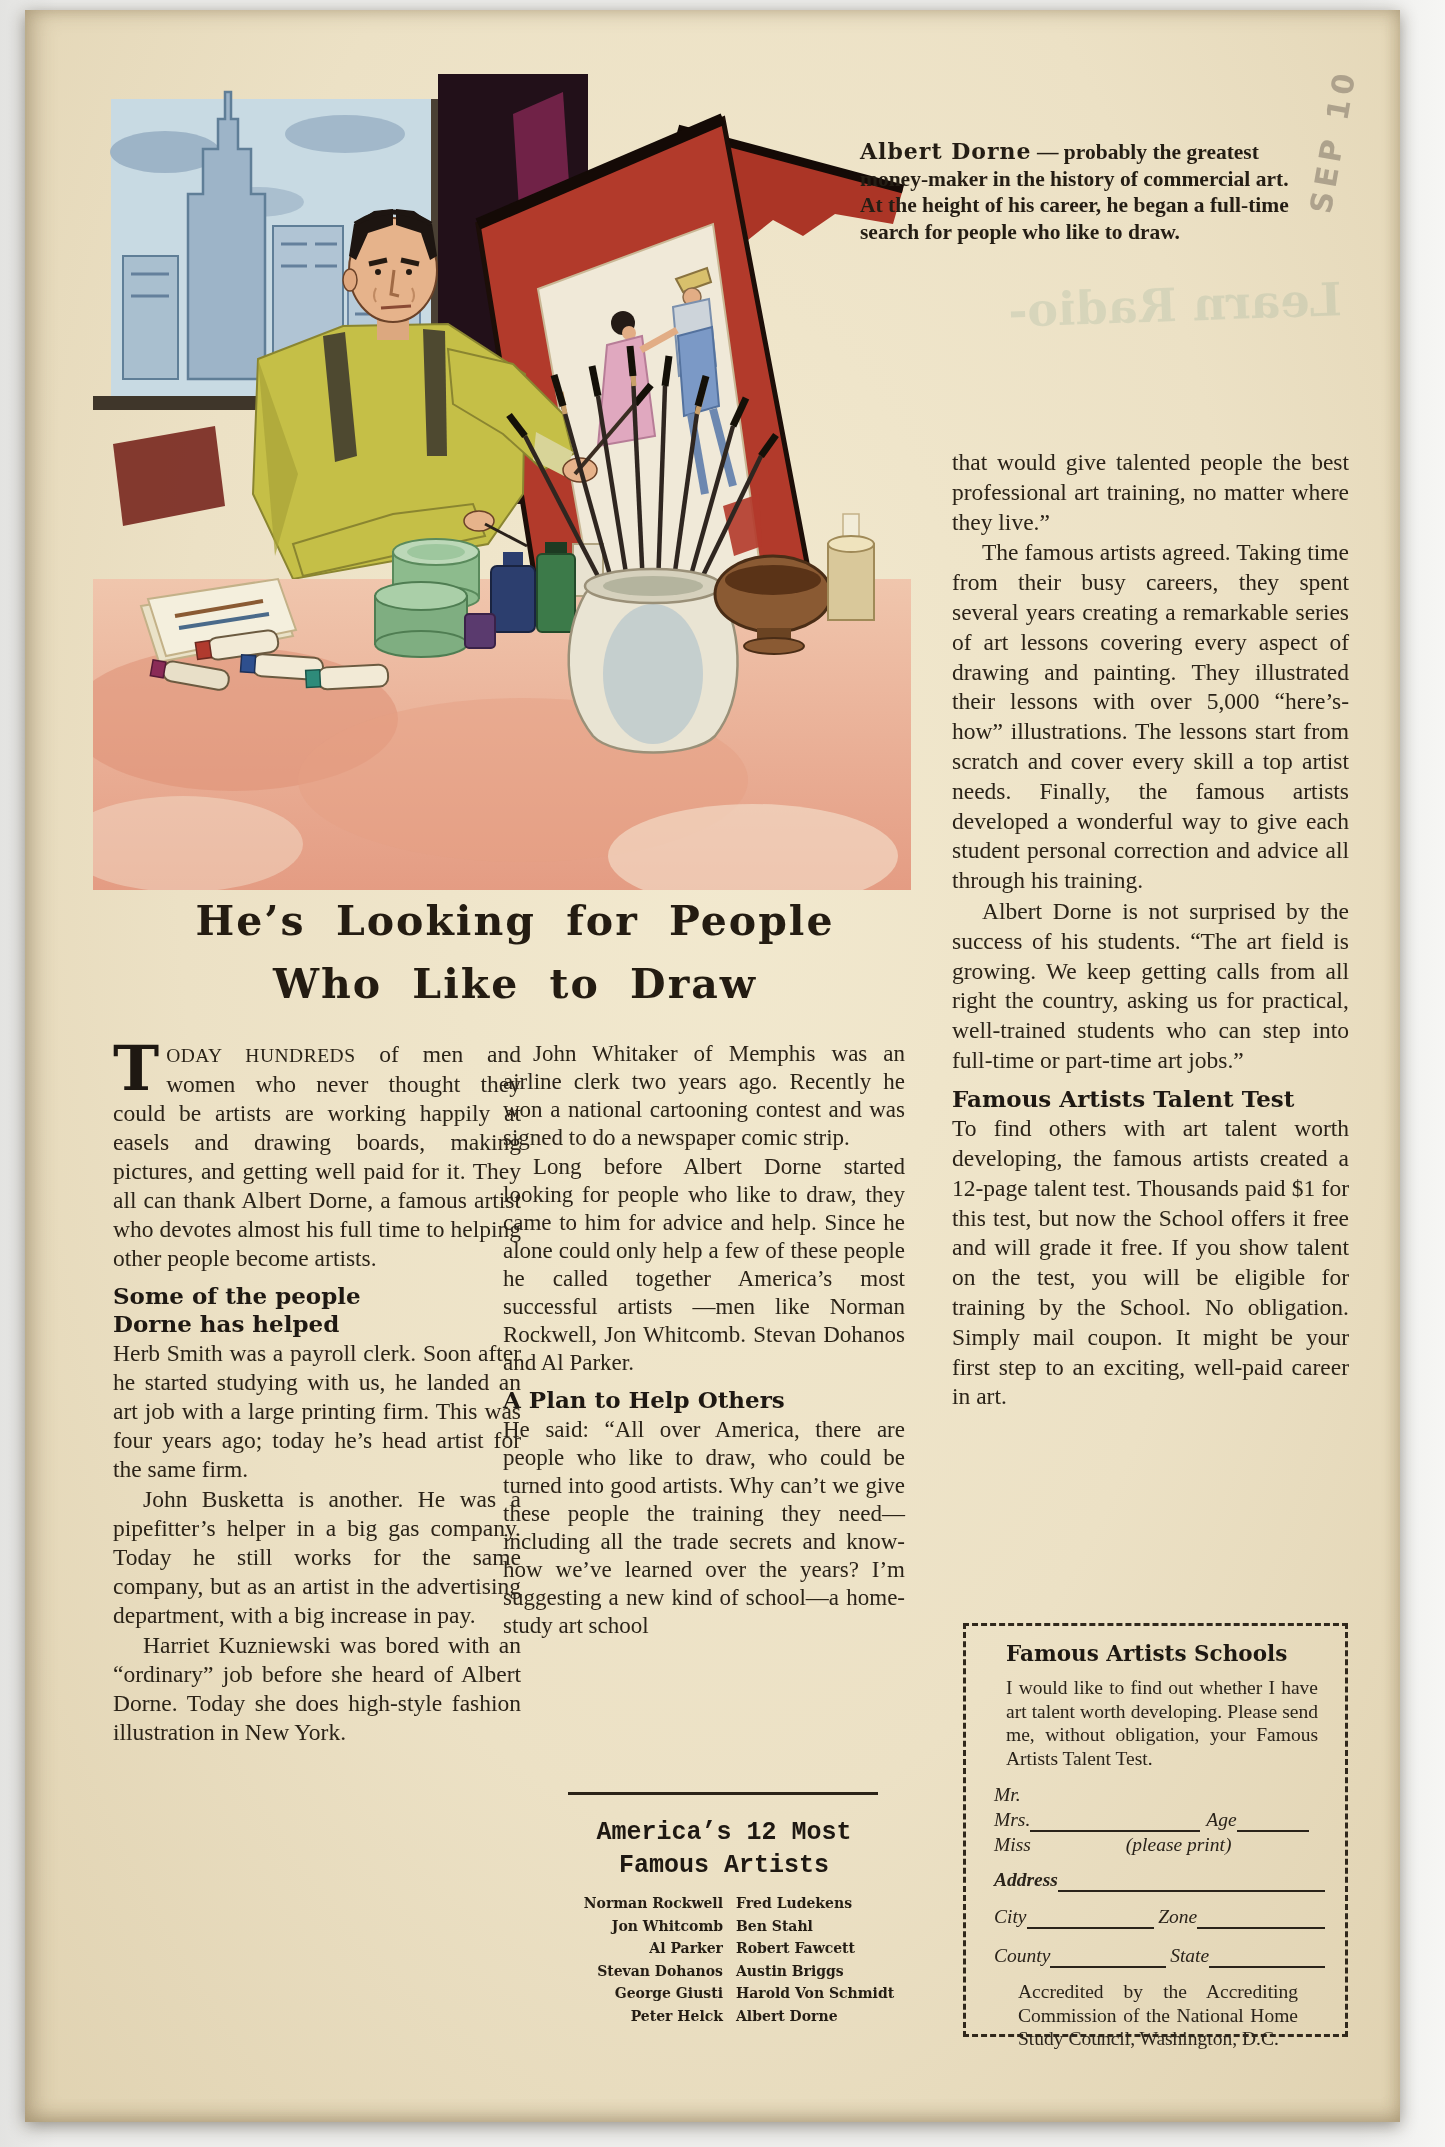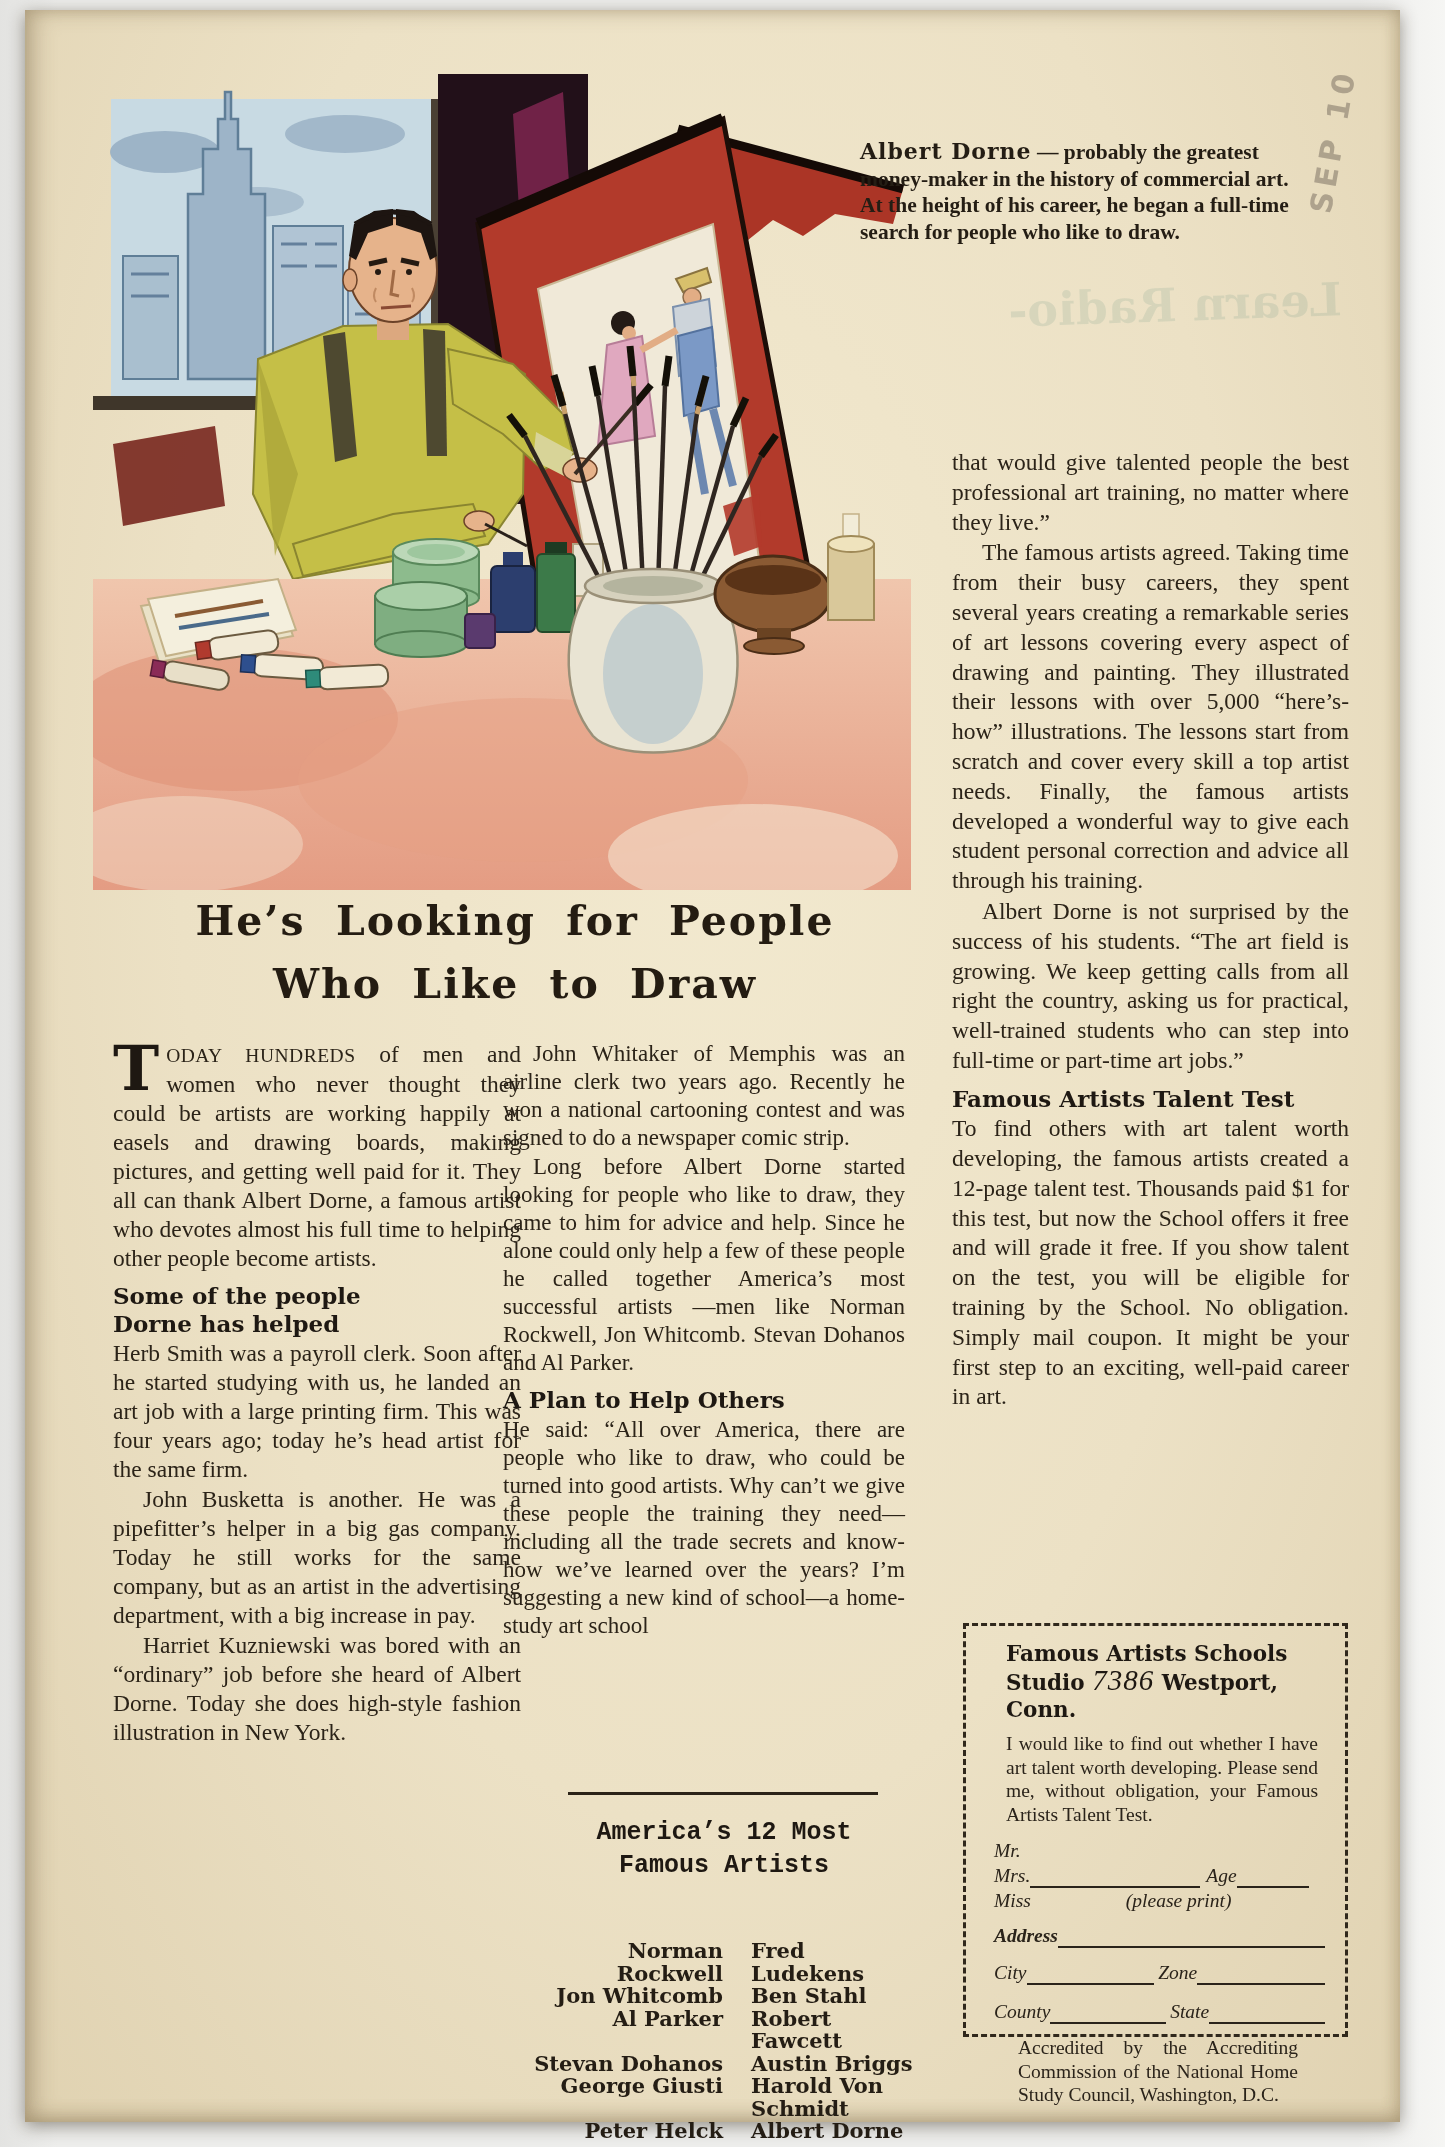--- a/index.html
+++ b/index.html
@@ -20,22 +20,22 @@
   .indent{text-indent:30px;}
   #col-left{left:88px;top:1030px;width:408px;font-size:23.5px;line-height:29px;}
   #col-mid{left:478px;top:1030px;width:402px;font-size:23px;line-height:28px;}
   #col-right{left:927px;top:438px;width:397px;font-size:23.5px;line-height:29.8px;}
   .subhead{font-family:"DejaVu Serif",serif;font-weight:bold;font-size:23px;line-height:27.5px;color:#1e1812;text-align:left;margin-top:9px;margin-bottom:2px;}
   .dropcap{float:left;font-family:"DejaVu Serif",serif;font-weight:bold;font-size:62px;line-height:50px;padding:4px 7px 0 0;color:#1e1812;}
   .smallcaps{font-size:19.5px;letter-spacing:.5px;}
   
   #divider{left:543px;top:1782px;width:310px;height:3px;background:#2b2318;}
   #famous-title{left:498px;top:1806px;width:402px;text-align:center;font-family:Liberation Mono, monospace;font-weight:bold;font-size:25px;line-height:33px;color:#1e1812;}
-  #artist-grid{left:498px;top:1882px;width:402px;display:grid;grid-template-columns:200px auto;column-gap:28px;
-    font-family:"DejaVu Serif",serif;font-weight:bold;font-size:21px;line-height:22.5px;color:#241d14;margin-top:48px;}
+  #artist-grid{left:498px;top:1882px;width:402px;display:grid;grid-template-columns:200px auto;column-gap:13px;
+    font-family:"DejaVu Serif",serif;font-weight:bold;font-size:14px;line-height:22.5px;color:#241d14;}
   #artist-grid .l{text-align:right;}
   #artist-grid .r{text-align:left;}
   
   #coupon{left:938px;top:1613px;width:385px;height:414px;border:3px dashed #30281c;box-sizing:border-box;padding:14px 20px 10px 20px;color:#2a231a;}
   #coupon .ctitle{font-family:"DejaVu Serif",serif;font-weight:bold;font-size:21.5px;line-height:27px;margin-left:20px;color:#1e1812;}
   #coupon .cnum{font-size:29px;font-weight:normal;font-style:italic;font-family:"Liberation Serif",serif;letter-spacing:1px;}
   #coupon .cbody{margin:9px 0 0 20px;width:312px;font-size:19.5px;line-height:23.5px;text-align:justify;}
   .c-row{display:flex;align-items:flex-end;margin:0 0 0 8px;font-style:italic;font-size:19.5px;line-height:25px;}
   .uline{border-bottom:2px solid #2a231a;height:18px;}
   .grow{flex:1;}
@@ -293,25 +293,20 @@
     <div class="abs col" id="col-right">
       <p>that would give talented people the best professional art training, no matter where they live.”</p>
       <p class="indent">The famous artists agreed. Taking time from their busy careers, they spent several years creating a remarkable series of art lessons covering every aspect of drawing and painting. They illustrated their lessons with over 5,000 “here’s-how” illustrations. The lessons start from scratch and cover every skill a top artist needs. Finally, the famous artists developed a wonderful way to give each student personal correction and advice all through his training.</p>
       <p class="indent">Albert Dorne is not surprised by the success of his students. “The art field is growing. We keep getting calls from all right the country, asking us for practical, well-trained students who can step into full-time or part-time art jobs.”</p>
       <div class="subhead">Famous Artists Talent Test</div>
       <p>To find others with art talent worth developing, the famous artists created a 12-page talent test. Thousands paid $1 for this test, but now the School offers it free and will grade it free. If you show talent on the test, you will be eligible for training by the School. No obligation. Simply mail coupon. It might be your first step to an exciting, well-paid career in art.</p>
     </div>
 
     <div class="abs" id="coupon">
       <div class="ctitle">Famous Artists Schools</div>
-      <div class="ctitle">
-        <span>Studio</span>
-        <span class="cnum">7386</span>
-        <span>Westport, Conn.</span>
-      </div>
       <div class="cbody">I would like to find out whether I have art talent worth developing. Please send me, without obligation, your Famous Artists Talent Test.</div>
       <div style="margin-top:12px;">
         <div class="c-row">
             <span>Mr.</span>
           </div>
         <div class="c-row">
           <span>Mrs.</span>
           <span class="uline grow" style="max-width:170px;"></span>
           <span style="margin-left:6px;">Age</span>
           <span class="uline" style="width:72px;"></span>

